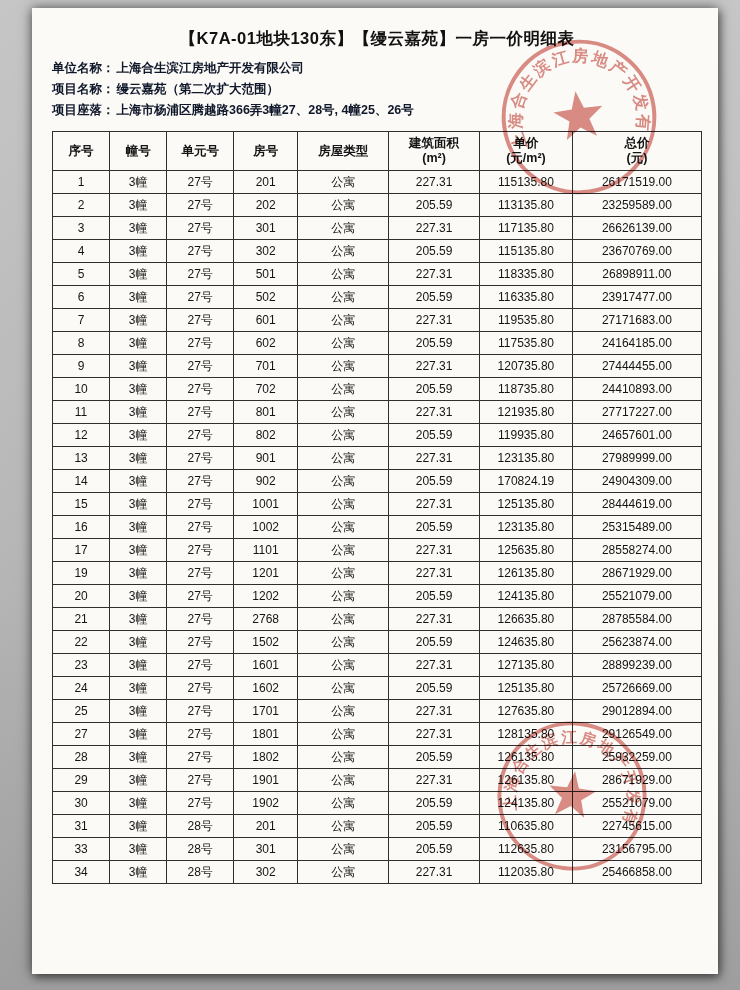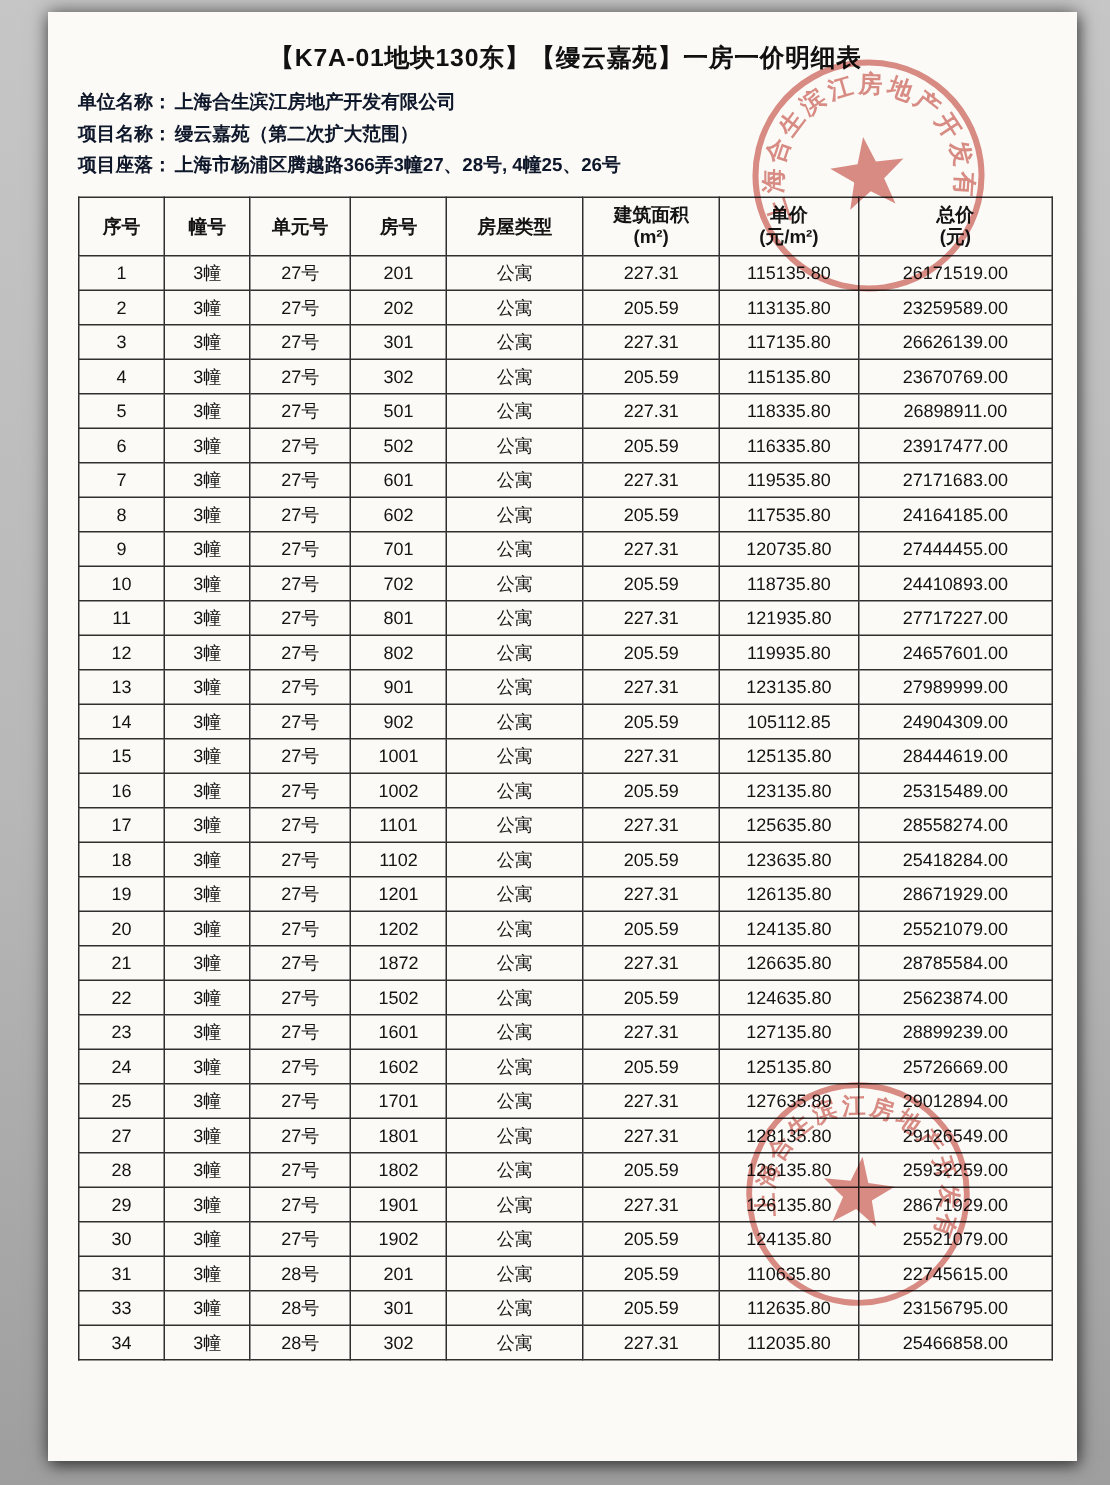--- a/index.html
+++ b/index.html
@@ -212,21 +212,21 @@
             <td>123135.80</td>
             <td>27989999.00</td>
           </tr>
           <tr>
             <td>14</td>
             <td>3幢</td>
             <td>27号</td>
             <td>902</td>
             <td>公寓</td>
             <td>205.59</td>
-            <td>105112.85</td>
+            <td>170824.19</td>
             <td>24904309.00</td>
           </tr>
           <tr>
             <td>15</td>
             <td>3幢</td>
             <td>27号</td>
             <td>1001</td>
             <td>公寓</td>
             <td>227.31</td>
             <td>125135.80</td>
@@ -246,30 +246,20 @@
             <td>17</td>
             <td>3幢</td>
             <td>27号</td>
             <td>1101</td>
             <td>公寓</td>
             <td>227.31</td>
             <td>125635.80</td>
             <td>28558274.00</td>
           </tr>
           <tr>
-            <td>18</td>
-            <td>3幢</td>
-            <td>27号</td>
-            <td>1102</td>
-            <td>公寓</td>
-            <td>205.59</td>
-            <td>123635.80</td>
-            <td>25418284.00</td>
-          </tr>
-          <tr>
             <td>19</td>
             <td>3幢</td>
             <td>27号</td>
             <td>1201</td>
             <td>公寓</td>
             <td>227.31</td>
             <td>126135.80</td>
             <td>28671929.00</td>
           </tr>
           <tr>
@@ -279,21 +269,21 @@
             <td>1202</td>
             <td>公寓</td>
             <td>205.59</td>
             <td>124135.80</td>
             <td>25521079.00</td>
           </tr>
           <tr>
             <td>21</td>
             <td>3幢</td>
             <td>27号</td>
-            <td>1872</td>
+            <td>2768</td>
             <td>公寓</td>
             <td>227.31</td>
             <td>126635.80</td>
             <td>28785584.00</td>
           </tr>
           <tr>
             <td>22</td>
             <td>3幢</td>
             <td>27号</td>
             <td>1502</td>

